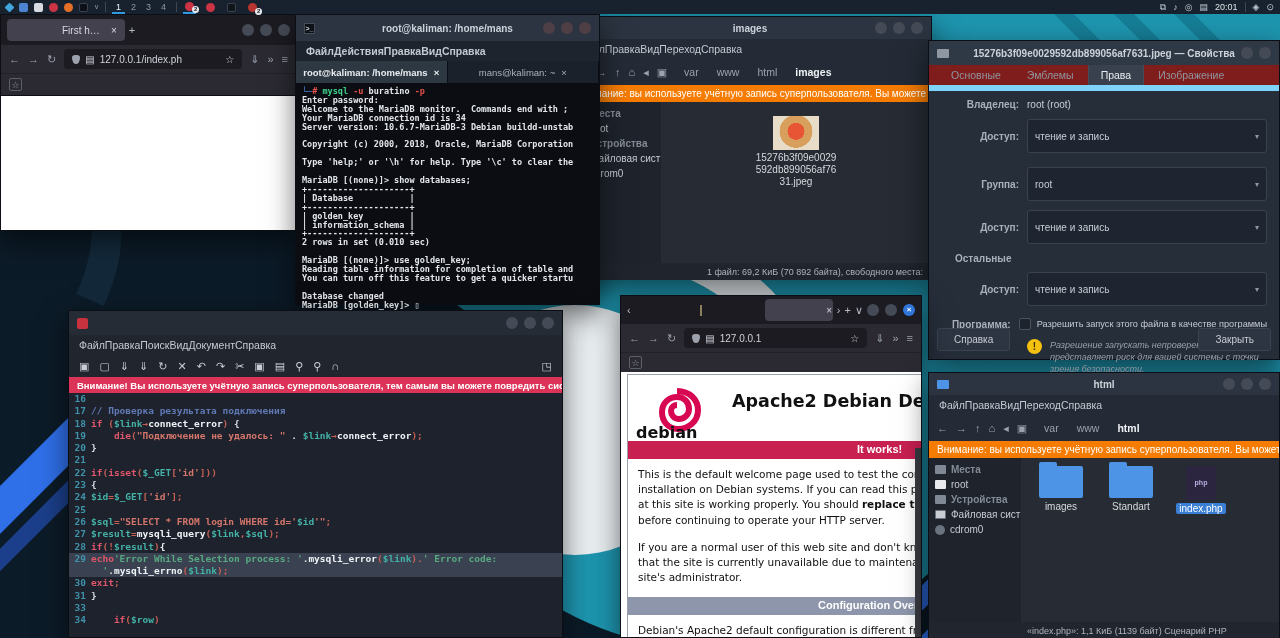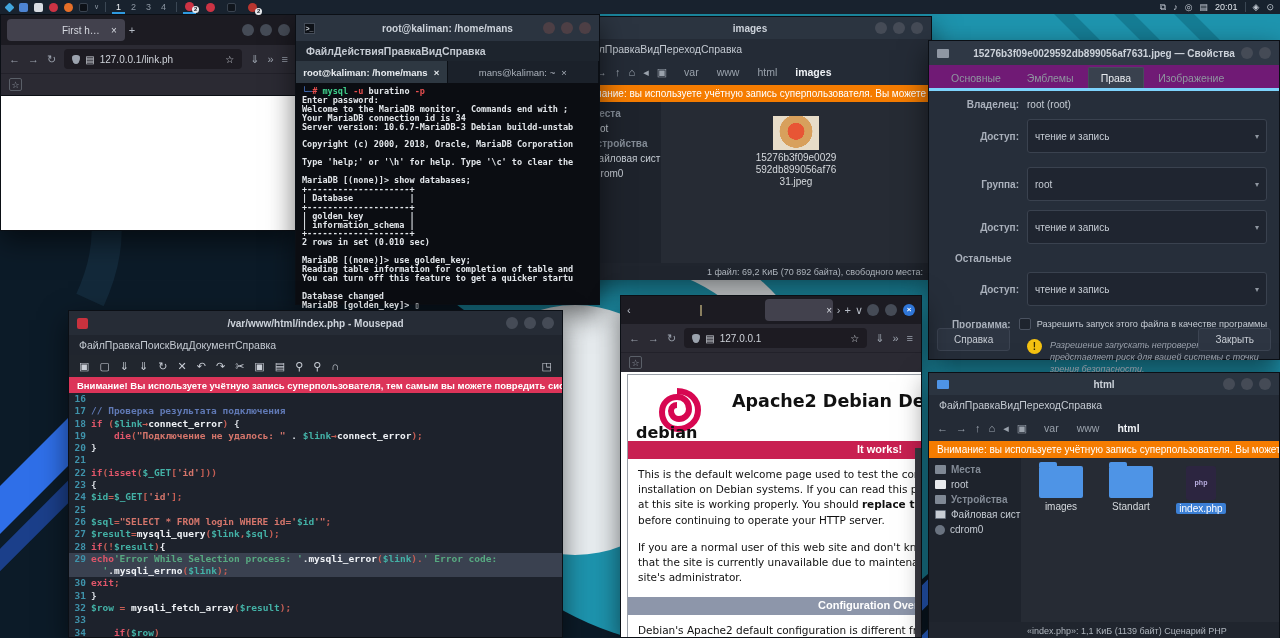--- a/index.html
+++ b/index.html
@@ -117,22 +117,22 @@
   #imfm .fmbody{height:161px;}
   #imfm .fmstatus{height:17px;justify-content:flex-end;}
   #thumb{width:46px;height:34px;margin:14px auto 2px;background:
          radial-gradient(circle at 50% 45%,#e85535 0 28%,#d8a05c 29% 55%,#e7dcc8 56% 100%);}
   .caplines{text-align:center;font-size:10px;color:#d6dade;line-height:12px;}
 
   
   #props{left:928px;top:40px;width:352px;height:320px;z-index:30;background:#262e3a;}
   #props .tbar{height:24px;background:#2f3845;}
   #props .ficon{width:12px;height:9px;background:#8f97a3;border-radius:1px;}
-  .ptabs{display:flex;gap:2px;height:26px;align-items:flex-end;background:#701a75;padding:0 10px;
-         border-bottom:3px solid #7dd3fc;}
+  .ptabs{display:flex;gap:2px;height:26px;align-items:flex-end;background:#7f1d1d;padding:0 10px;
+         border-bottom:6px solid #7dd3fc;}
   .ptab{padding:4px 12px;font-size:10.5px;color:#8f96a0;}
   .ptab.on{background:#39414e;color:#e8ebef;border:1px solid #454d5b;border-bottom:none;border-radius:2px 2px 0 0;}
   .pform{padding:8px 12px 0 4px;font-size:10px;}
   .prow{display:flex;align-items:center;margin-bottom:9px;}
   .plabel{width:86px;text-align:right;margin-right:8px;color:#a9b0bb;font-weight:bold;white-space:nowrap;}
   .pvalue{color:#c6ccd4;}
   .dropdown{flex:1;display:flex;align-items:center;height:22px;background:#1f2530;border:1px solid #3a424f;
             border-radius:3px;padding:16px 7px;color:#c6ccd4;}
   .dropdown .arr{margin-left:auto;color:#8f96a0;font-size:8px;}
   .sechdr{color:#a9b0bb;font-weight:bold;margin:4px 0 8px 22px;}
@@ -284,21 +284,21 @@
           <span class="wbtn"></span>
         </span>
     </div>
     <div class="ffnav">
       <span class="navg">←</span>
       <span class="navg">→</span>
       <span class="navg">↻</span>
       <span class="urlpill">
         <span class="shield"></span>
         <span>▤</span>
-        <span style="flex:1;overflow:hidden;white-space:nowrap">127.0.0.1/link.ph</span>
+        <span style="flex:1;overflow:hidden;white-space:nowrap">127.0.0.1/index.ph</span>
         <span>☆</span>
       </span>
       <span class="navg">⇓</span>
       <span class="navg">»</span>
       <span class="navg">≡</span>
     </div>
     <div class="bookrow">
       <span class="bookstar">☆</span>
     </div>
     <div class="page"></div>
@@ -502,21 +502,20 @@
     </div>
     <div class="pfoot">
       <span class="pbtn">Справка</span>
       <span class="pbtn right">Закрыть</span>
     </div>
   </div>
 
   <div class="win" id="mpad">
     <div class="tbar">
       <span class="micon"></span>
-      <span class="ttl">/var/www/html/index.php - Mousepad</span>
       <span class="wbtns">
           <span class="wbtn"></span>
           <span class="wbtn"></span>
           <span class="wbtn"></span>
         </span>
     </div>
     <div class="menurow">
 
     <span class="mi">Файл</span>
         <span class="mi">Правка</span>
@@ -610,24 +609,20 @@
         </div>
         <div class="cl">
           <span class="ln">30</span>
           <span class="ct" style="white-space:pre"><span class="kw">exit</span><span class="op">;</span></span>
         </div>
         <div class="cl">
           <span class="ln">31</span>
           <span class="ct" style="white-space:pre"><span>}</span></span>
         </div>
         <div class="cl">
-          <span class="ln">32</span>
-          <span class="ct" style="white-space:pre"><span class="va">$row</span><span class="op"> = </span><span class="fn">mysqli_fetch_array</span><span class="op">(</span><span class="va">$result</span><span class="op">);</span></span>
-        </div>
-        <div class="cl">
           <span class="ln">33</span>
           <span class="ct" style="white-space:pre"></span>
         </div>
         <div class="cl">
           <span class="ln">34</span>
           <span class="ct" style="white-space:pre"><span>    </span><span class="kw">if</span><span class="op">(</span><span class="va">$row</span><span class="op">)</span></span>
         </div>
       </div>
   </div>
 

